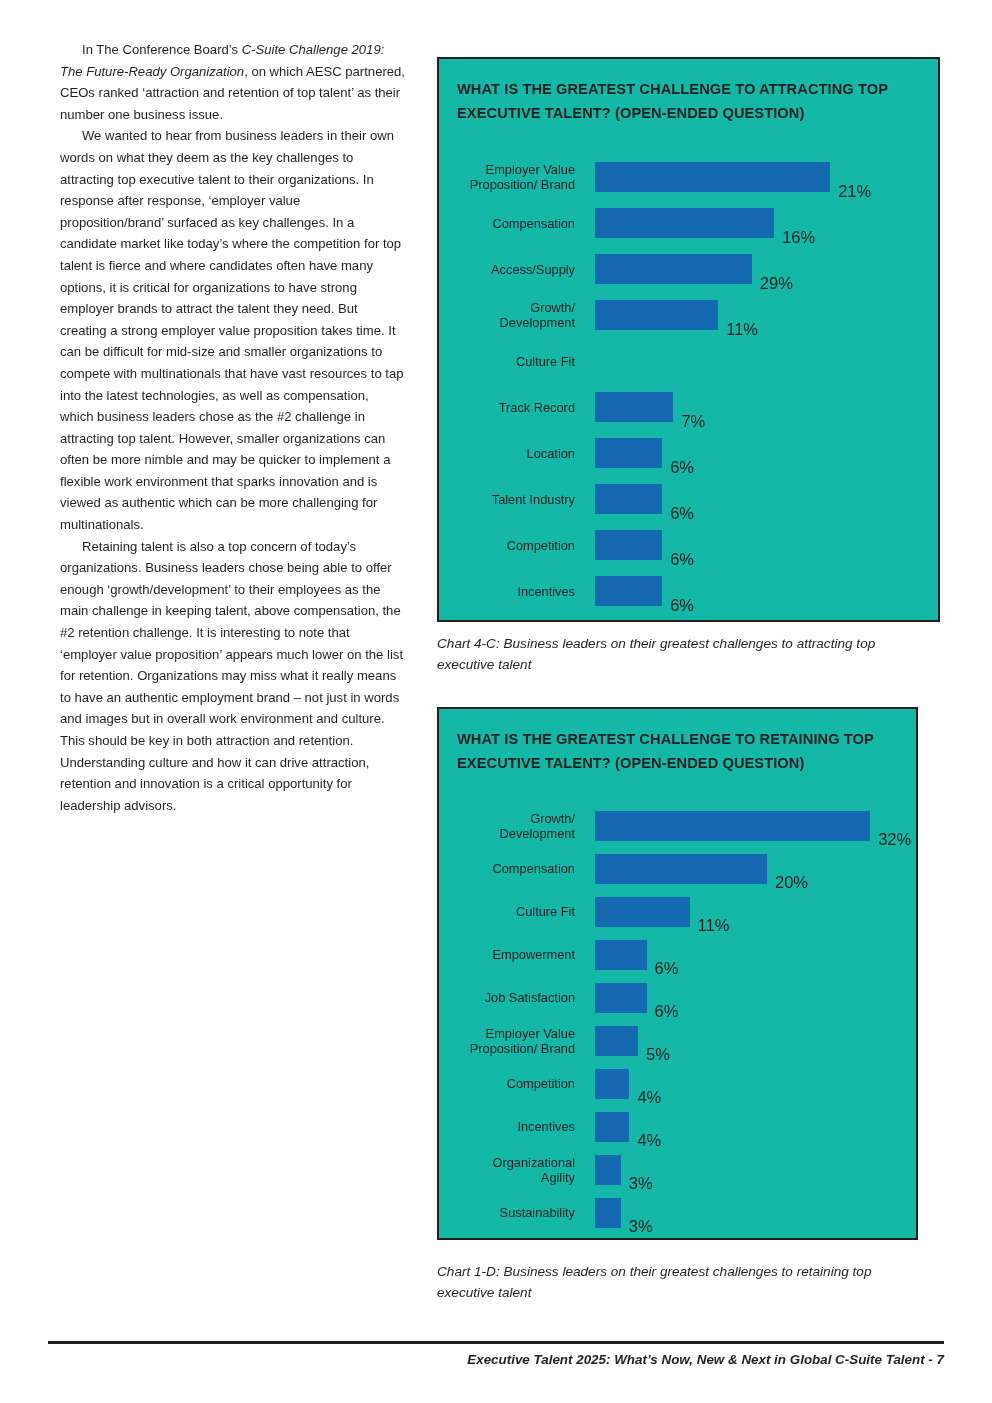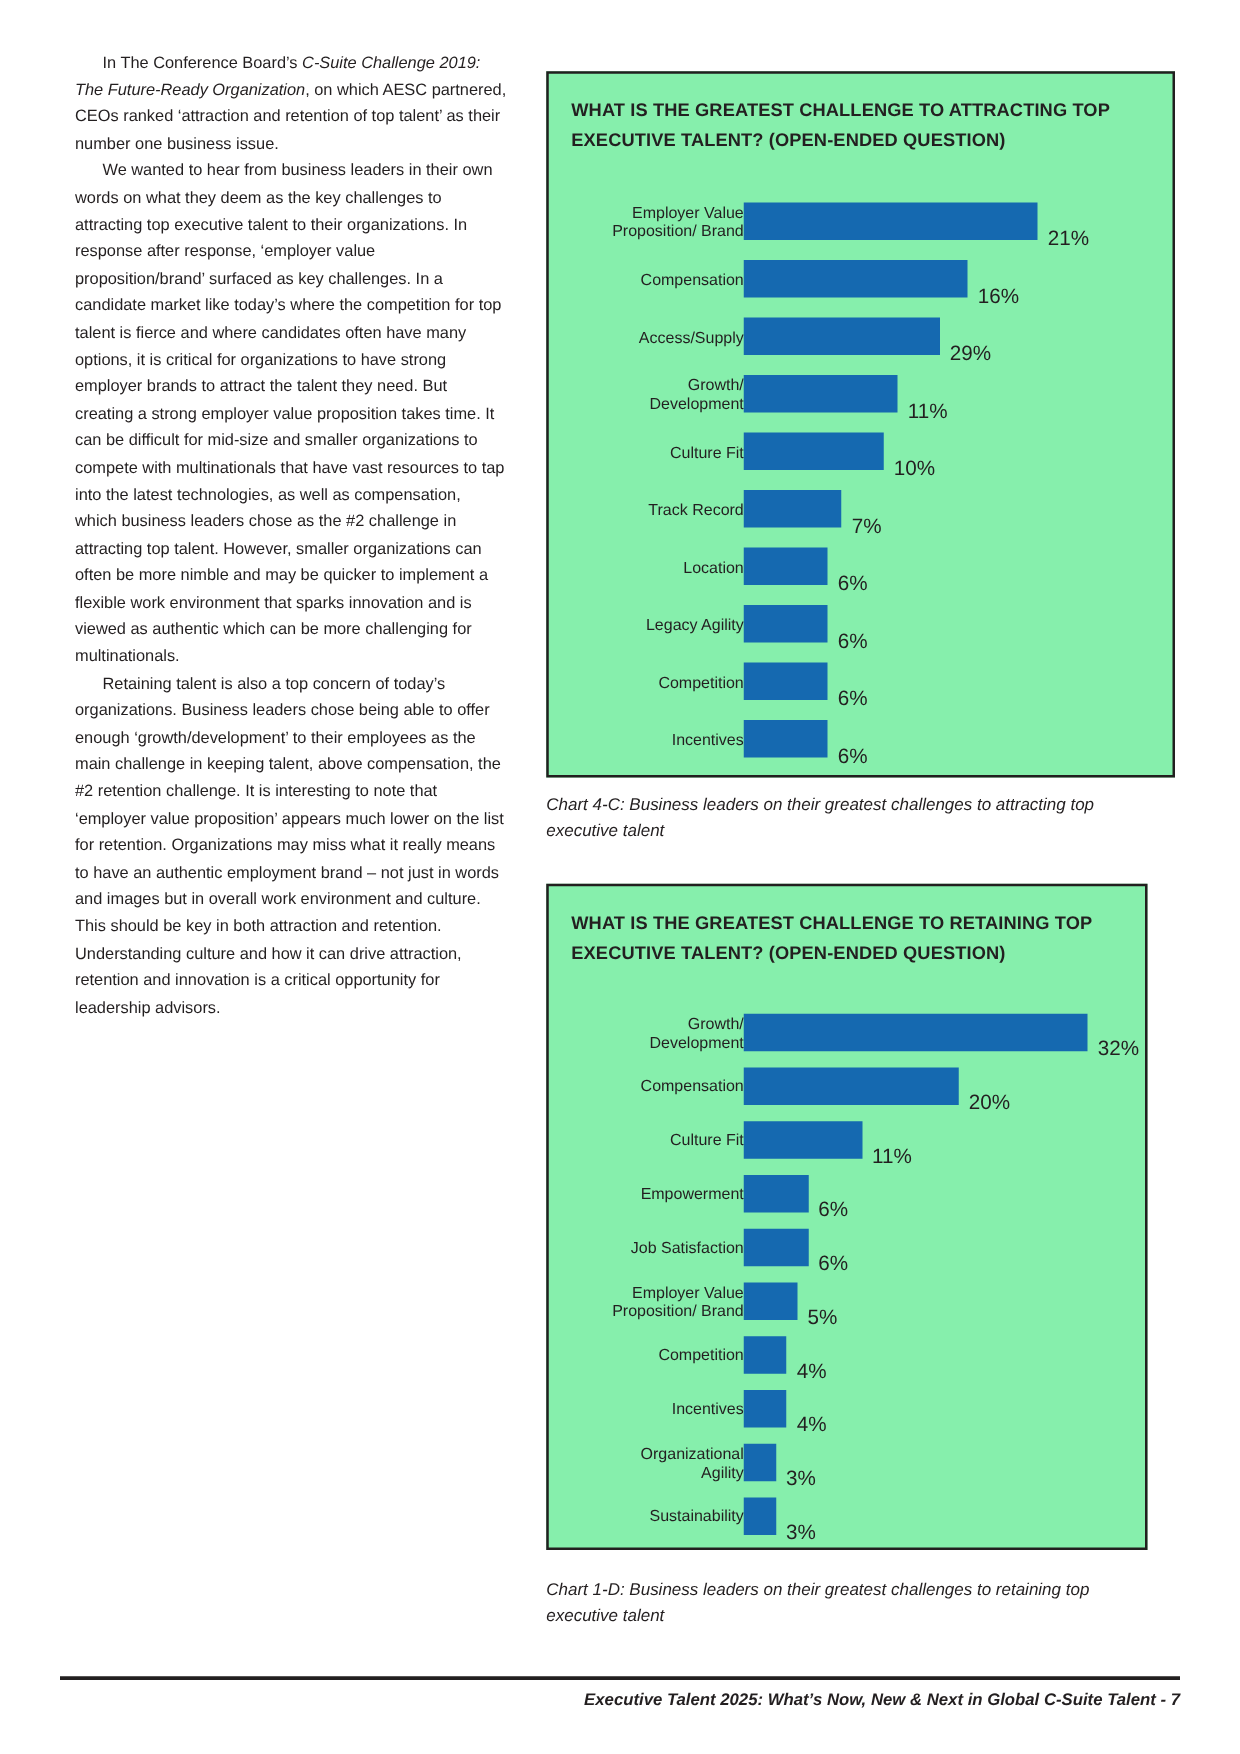--- a/index.html
+++ b/index.html
@@ -34,21 +34,21 @@
   }
   .body-par em {
     font-style: italic;
   }
 
   
   .chart-panel {
     position: absolute;
     box-sizing: border-box;
     border: 2px solid #221f1f;
-    background: #86efac;
+    background: #14b8a6;
   }
   #chart-panel-attracting {
     left: 437px;
     top: 57px;
     width: 503px;
     height: 565px;
   }
   #chart-panel-retaining {
     left: 437px;
     top: 707px;
@@ -84,21 +84,21 @@
   .bar-row {
     position: relative;
     display: flex;
     align-items: center;
     width: 100%;
   }
   .bar-cat-label {
     width: 156px;
     flex: 0 0 156px;
     text-align: right;
-    padding-right: 0;
+    padding-right: 20px;
     box-sizing: border-box;
     font-family: "Liberation Sans", sans-serif;
     font-size: 12.8px;
     line-height: 15px;
     color: #231f20;
     white-space: pre-line;
   }
   .bar-track {
     position: relative;
     flex: 1 1 auto;
@@ -199,41 +199,37 @@
       <div class="bar-row" style="height: 46px;">
         <div class="bar-cat-label">Growth/
 Development</div>
         <div class="bar-track">
           <div class="bar-fill" style="width: 123.2px; background: rgb(21, 105, 176);"></div>
           <div class="bar-value">11%</div>
         </div>
       </div>
       <div class="bar-row" style="height: 46px;">
         <div class="bar-cat-label">Culture Fit</div>
-        <div class="bar-track">
-          <div class="bar-fill" style="width: 112px; background: rgb(21, 105, 176);"></div>
-          <div class="bar-value">10%</div>
-        </div>
       </div>
       <div class="bar-row" style="height: 46px;">
         <div class="bar-cat-label">Track Record</div>
         <div class="bar-track">
           <div class="bar-fill" style="width: 78.4px; background: rgb(21, 105, 176);"></div>
           <div class="bar-value">7%</div>
         </div>
       </div>
       <div class="bar-row" style="height: 46px;">
         <div class="bar-cat-label">Location</div>
         <div class="bar-track">
           <div class="bar-fill" style="width: 67.2px; background: rgb(21, 105, 176);"></div>
           <div class="bar-value">6%</div>
         </div>
       </div>
       <div class="bar-row" style="height: 46px;">
-        <div class="bar-cat-label">Legacy Agility</div>
+        <div class="bar-cat-label">Talent Industry</div>
         <div class="bar-track">
           <div class="bar-fill" style="width: 67.2px; background: rgb(21, 105, 176);"></div>
           <div class="bar-value">6%</div>
         </div>
       </div>
       <div class="bar-row" style="height: 46px;">
         <div class="bar-cat-label">Competition</div>
         <div class="bar-track">
           <div class="bar-fill" style="width: 67.2px; background: rgb(21, 105, 176);"></div>
           <div class="bar-value">6%</div>

